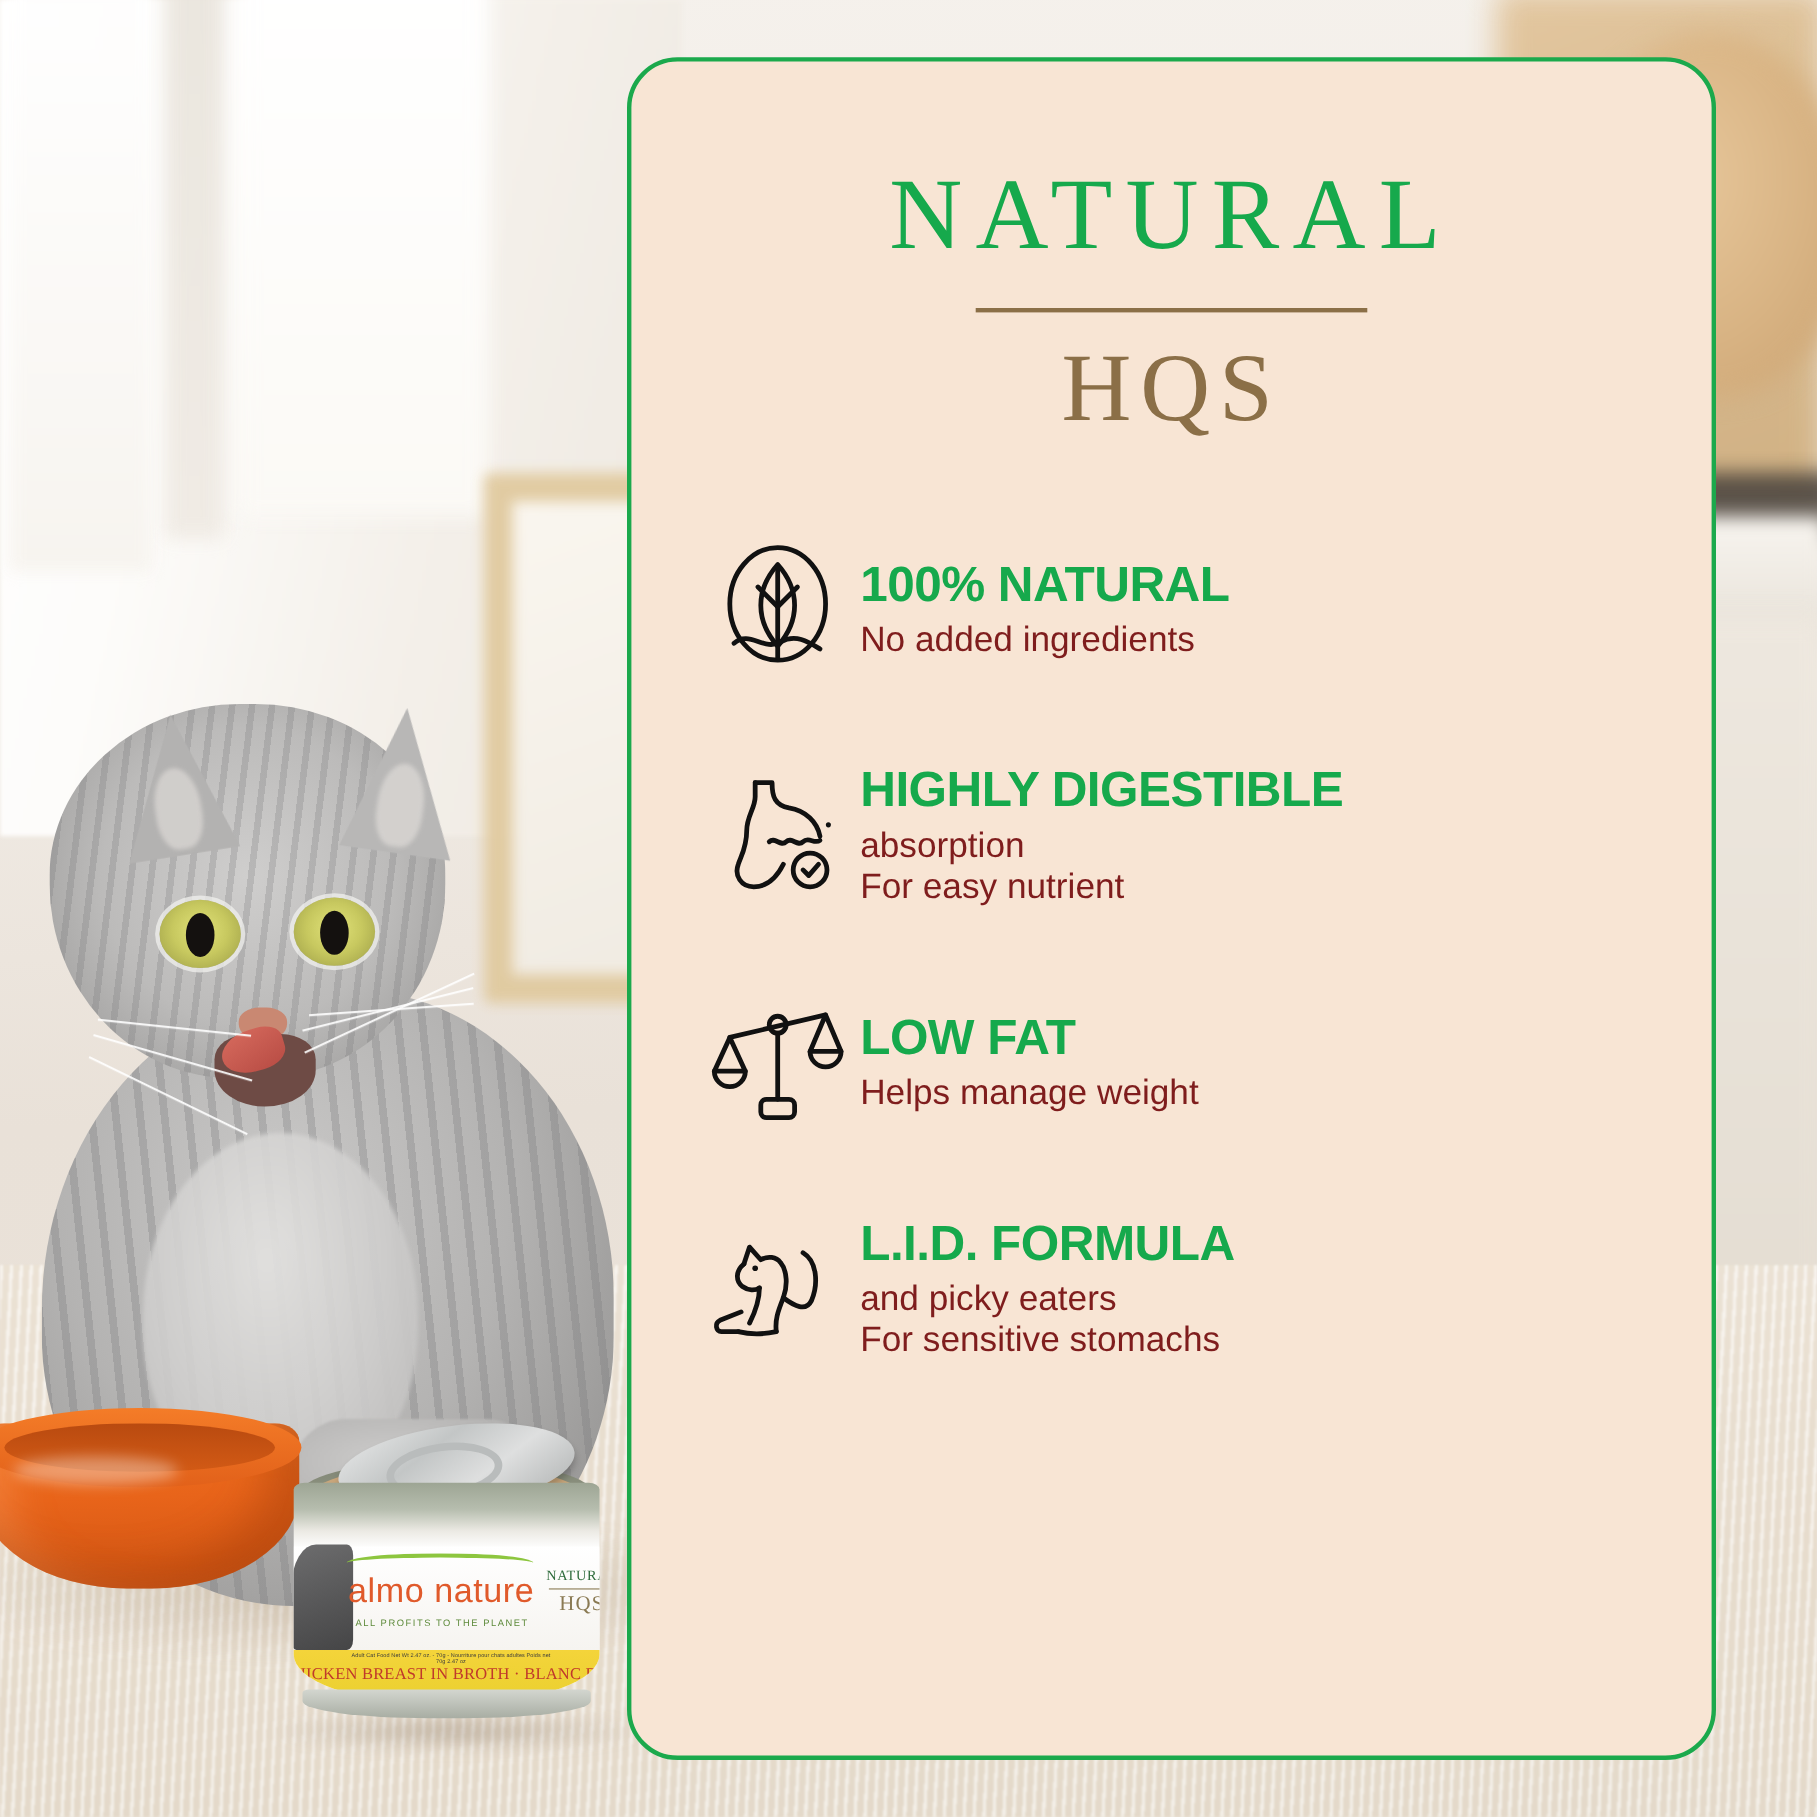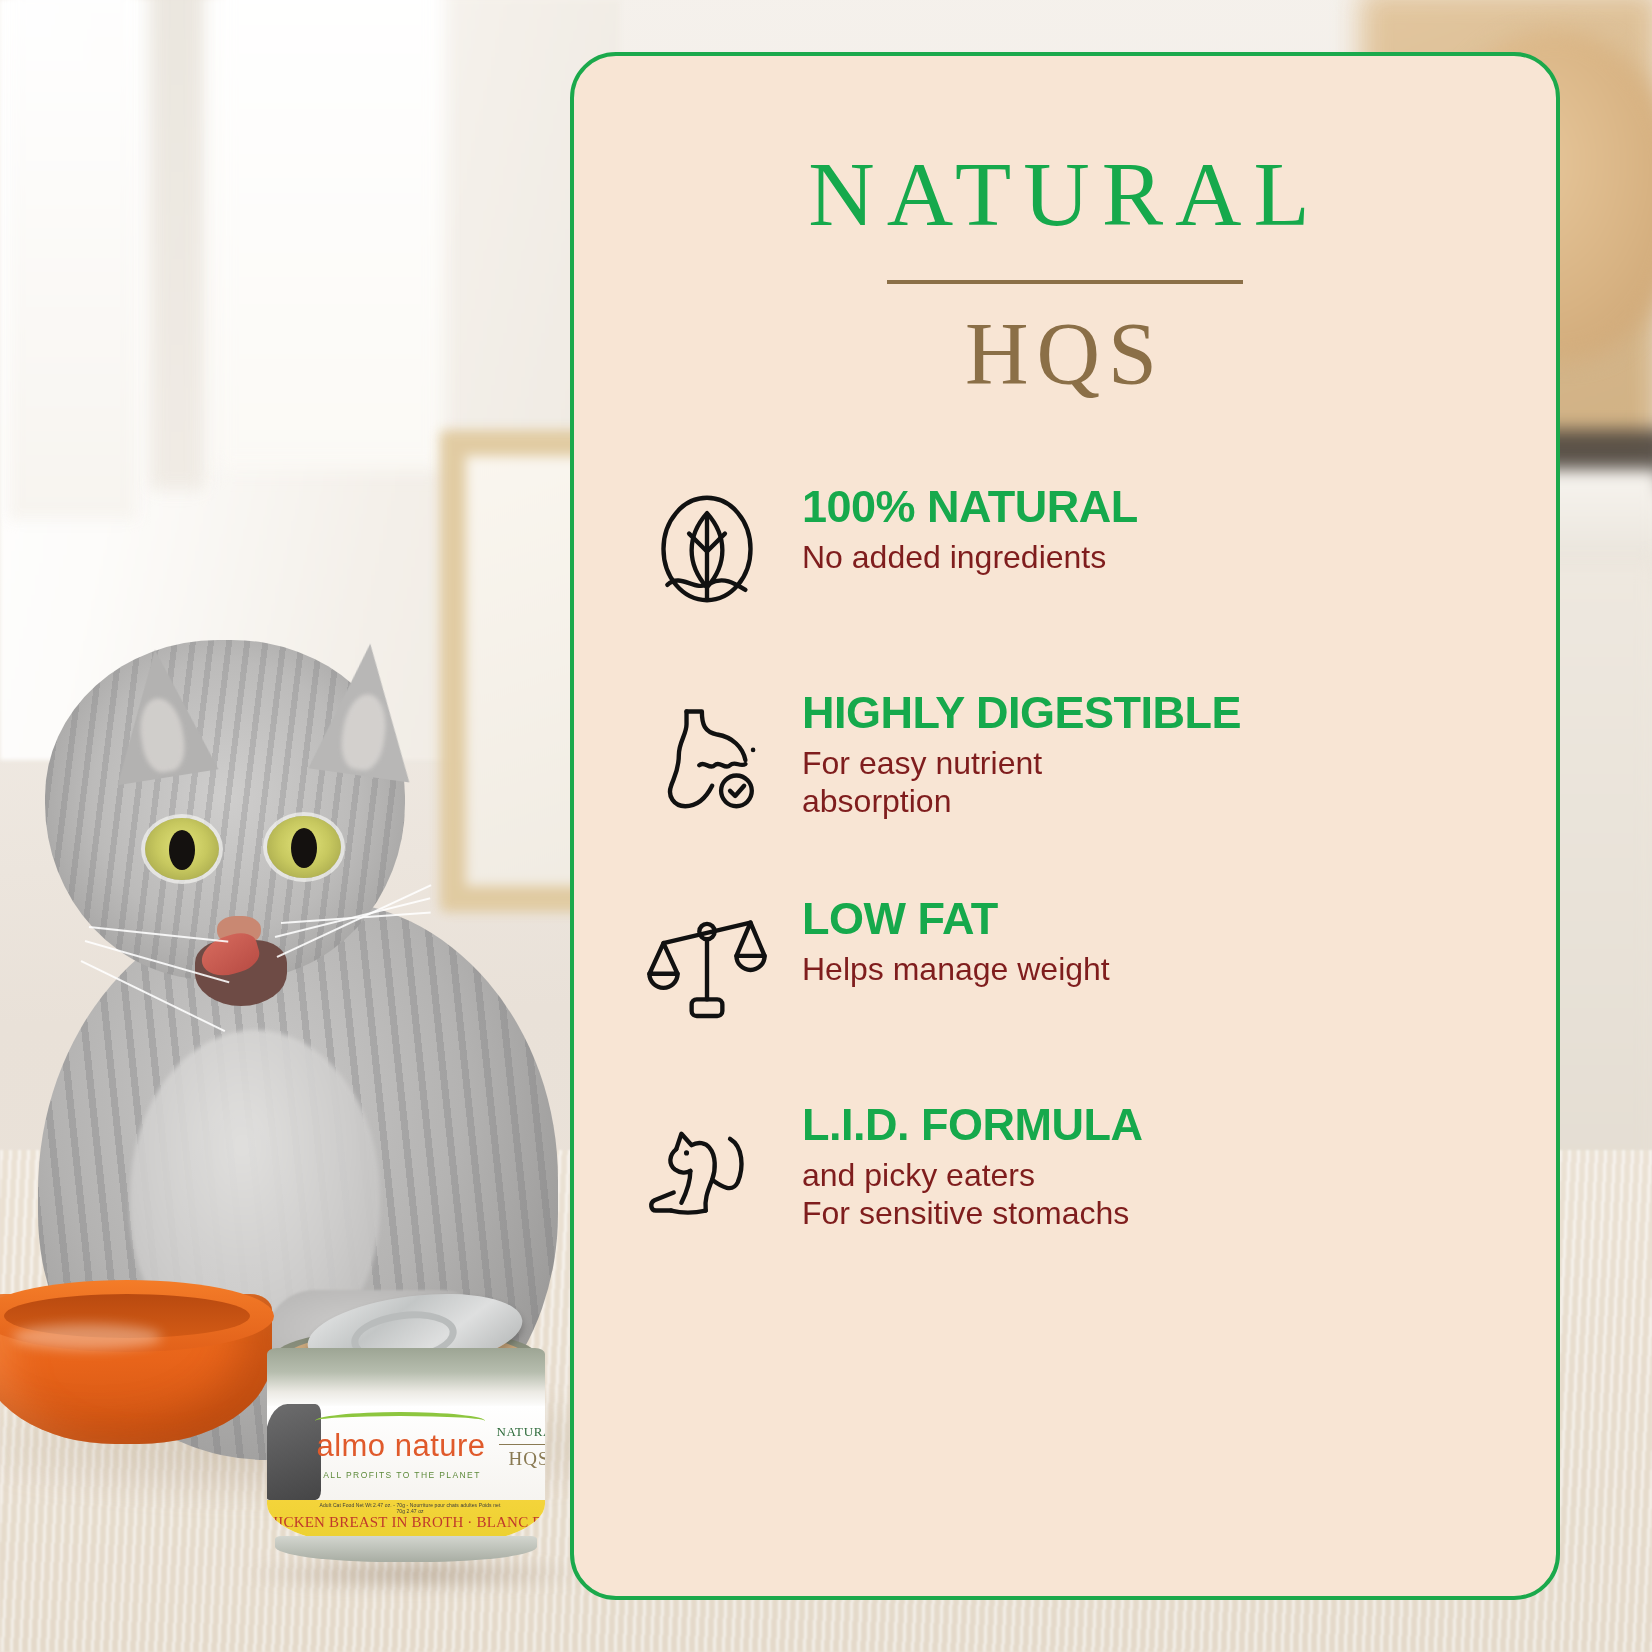--- a/index.html
+++ b/index.html
@@ -218,21 +218,21 @@
     color:#16A94C;font-family:"Liberation Serif",serif;font-weight:400;
     font-size:92px;letter-spacing:12px;line-height:1;margin:0;
   }
   .title-rule{width:356px;height:4px;background:#8B6F47;margin:40px auto 0;}
   .title-sub{
     color:#8B6F47;font-family:"Liberation Serif",serif;font-weight:400;
     font-size:88px;letter-spacing:8px;line-height:1;margin:26px 0 0;
   }
 
   .features{margin-top:76px;padding:0 46px 0 58px;}
-  .feature{display:flex;align-items:flex-start;margin-bottom:56px;gap:20px;}
+  .feature{display:flex;align-items:center;margin-bottom:56px;}
   .feature:last-child{margin-bottom:0;}
   .f-icon{flex:0 0 150px;height:150px;display:flex;align-items:center;justify-content:center;}
   .f-icon svg{width:128px;height:128px;display:block;}
   .f-text{flex:1;padding-top:10px;}
   .f-title{
     color:#16A94C;font-weight:bold;font-size:45px;letter-spacing:-.5px;
     line-height:1.04;margin:0 0 8px;white-space:nowrap;
   }
   .f-desc{
     color:#7f1d1d;font-size:32px;line-height:1.18;margin:0;font-weight:400;
@@ -352,22 +352,22 @@
             <path d="M34 16 L46 16 C46 26 48 32 58 34 C70 36 78 44 80 54"></path>
             <path d="M44 58 C48 54 52 62 56 58 C60 54 64 62 68 58 C72 54 76 60 80 57"></path>
             <circle cx="73" cy="78" r="12"></circle>
             <path d="M68 78 L72 82 L79 74"></path>
             <circle cx="86" cy="46" r="1.8" fill="#111" stroke="none"></circle>
           </svg>
         </div>
         <div class="f-text">
           <p class="f-title">HIGHLY DIGESTIBLE</p>
           <p class="f-desc">
+            <span>absorption</span>
             <span>For easy nutrient</span>
-            <span>absorption</span>
           </p>
         </div>
       </div>
 
       <div class="feature">
         <div class="f-icon">
           <svg viewBox="0 0 100 100" fill="none" stroke="#111" stroke-width="3.4" stroke-linecap="round" stroke-linejoin="round">
             <circle cx="50" cy="27" r="6"></circle>
             <line x1="50" y1="33" x2="50" y2="80"></line>
             <line x1="16" y1="36" x2="84" y2="20"></line>

